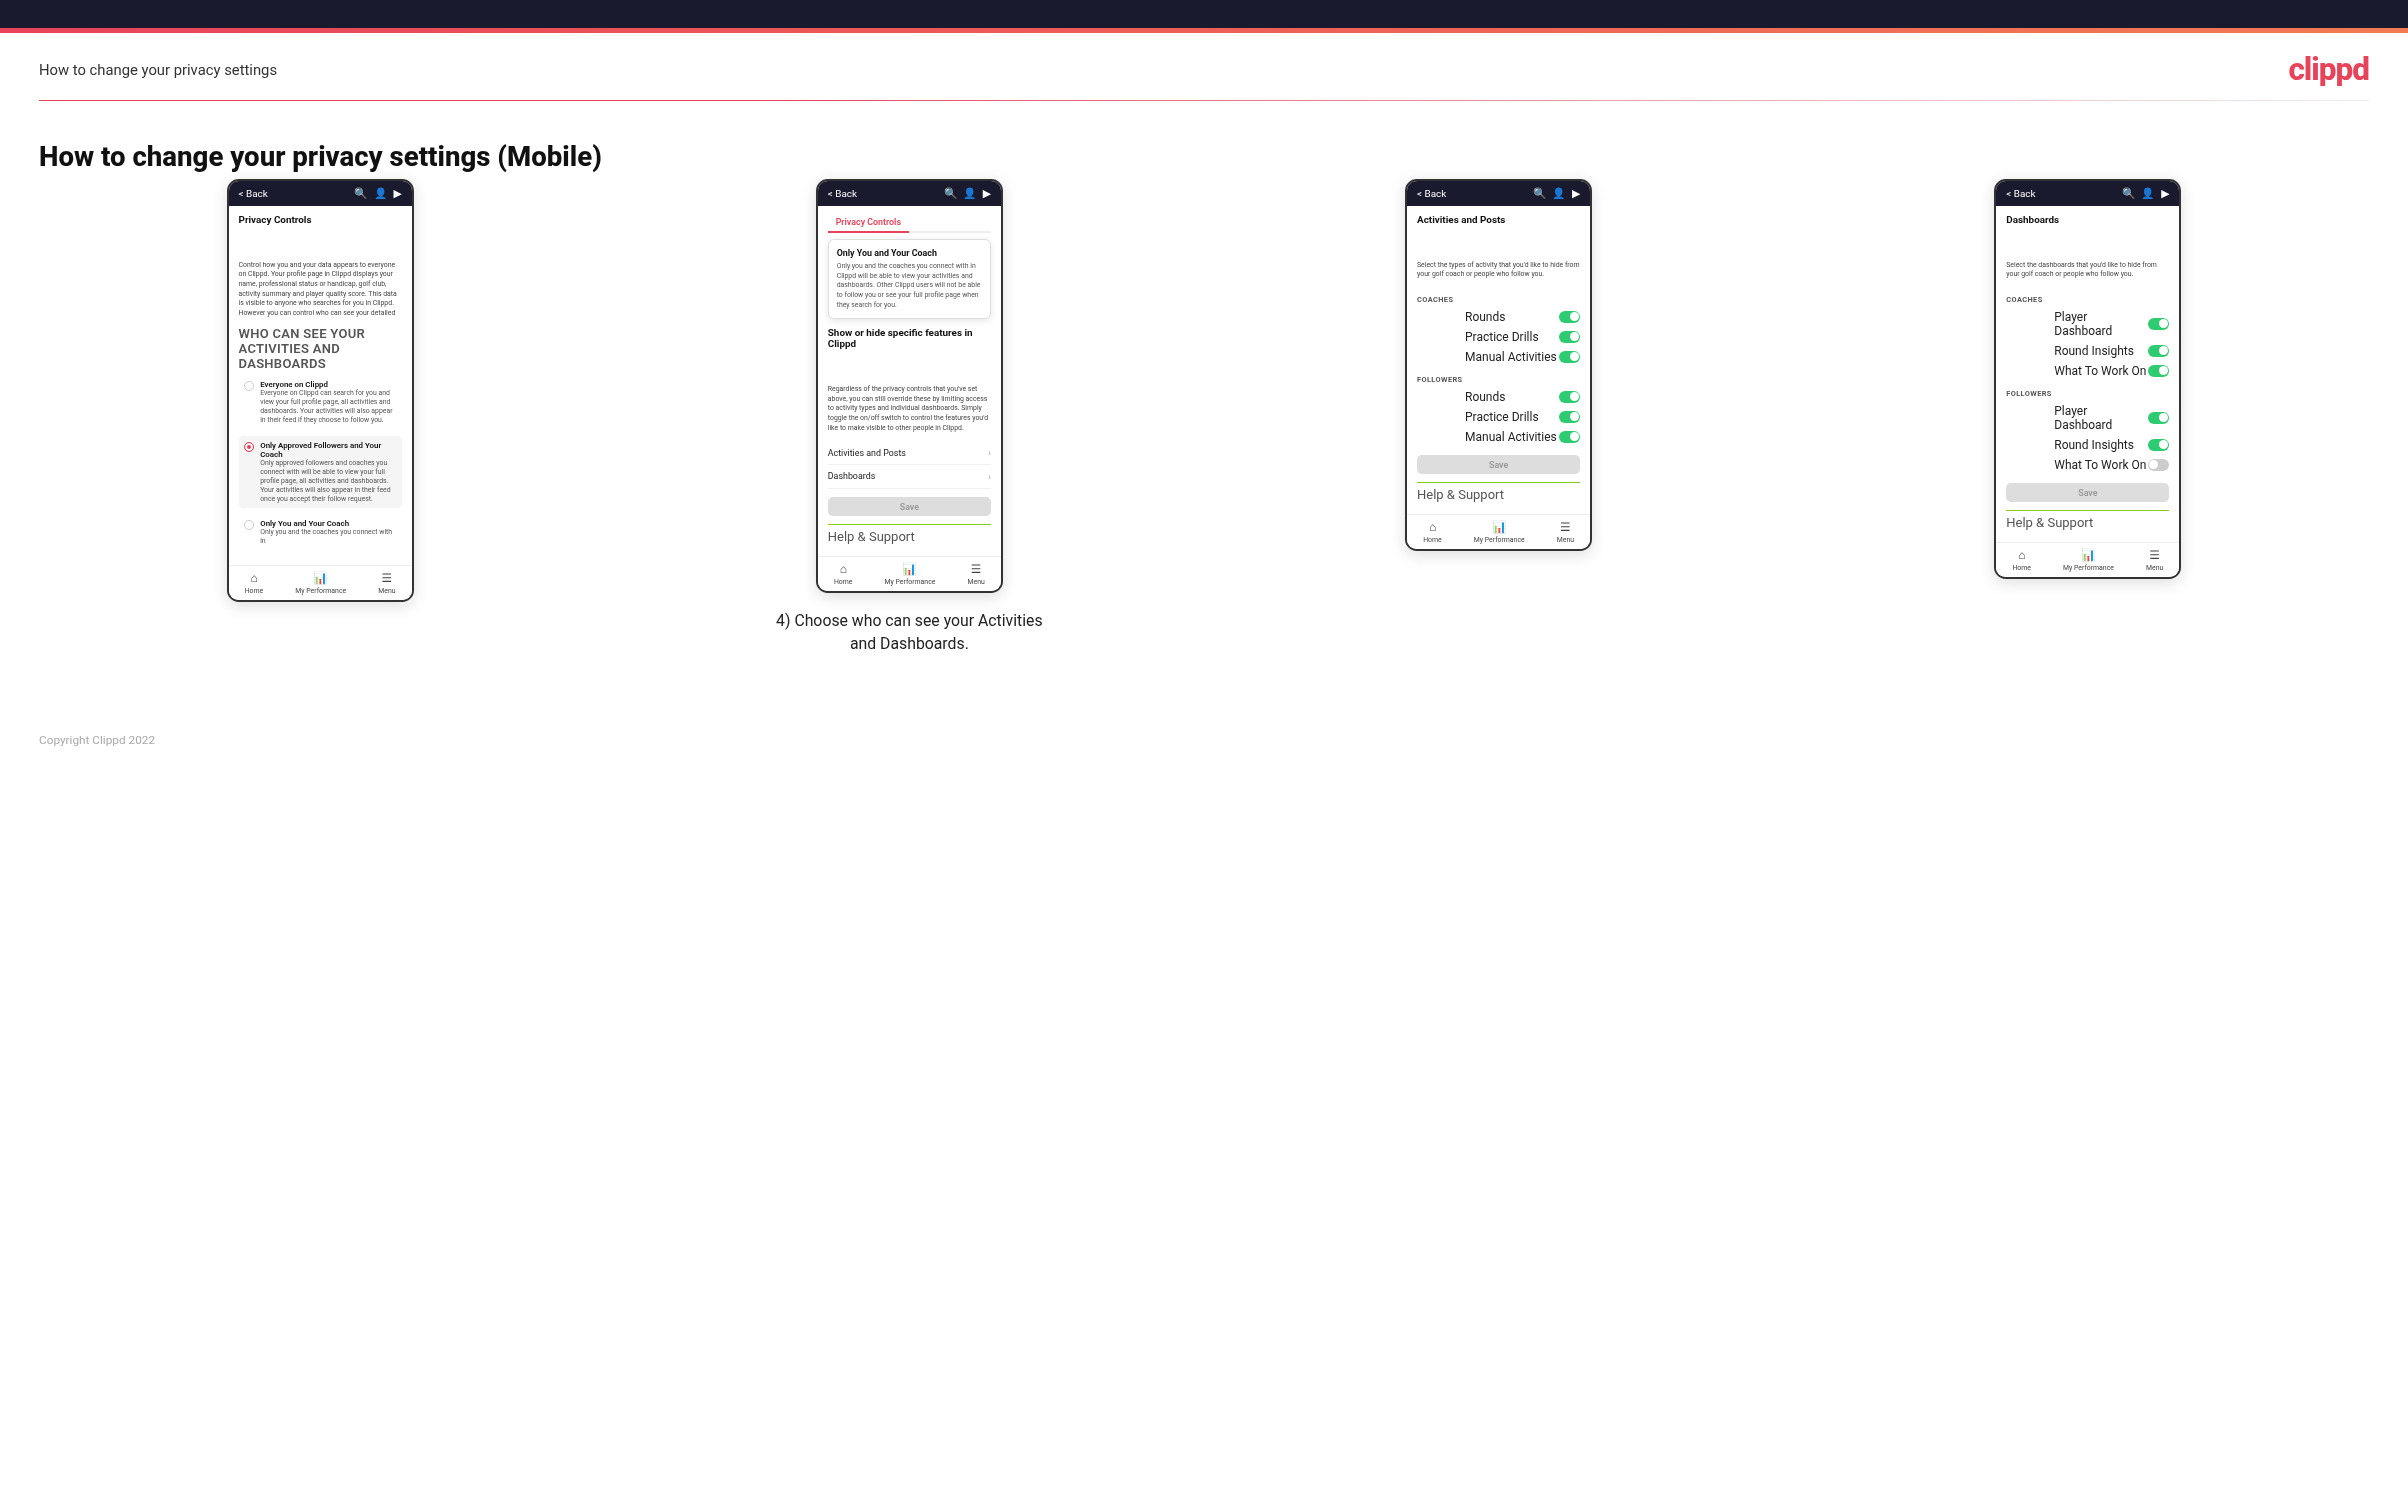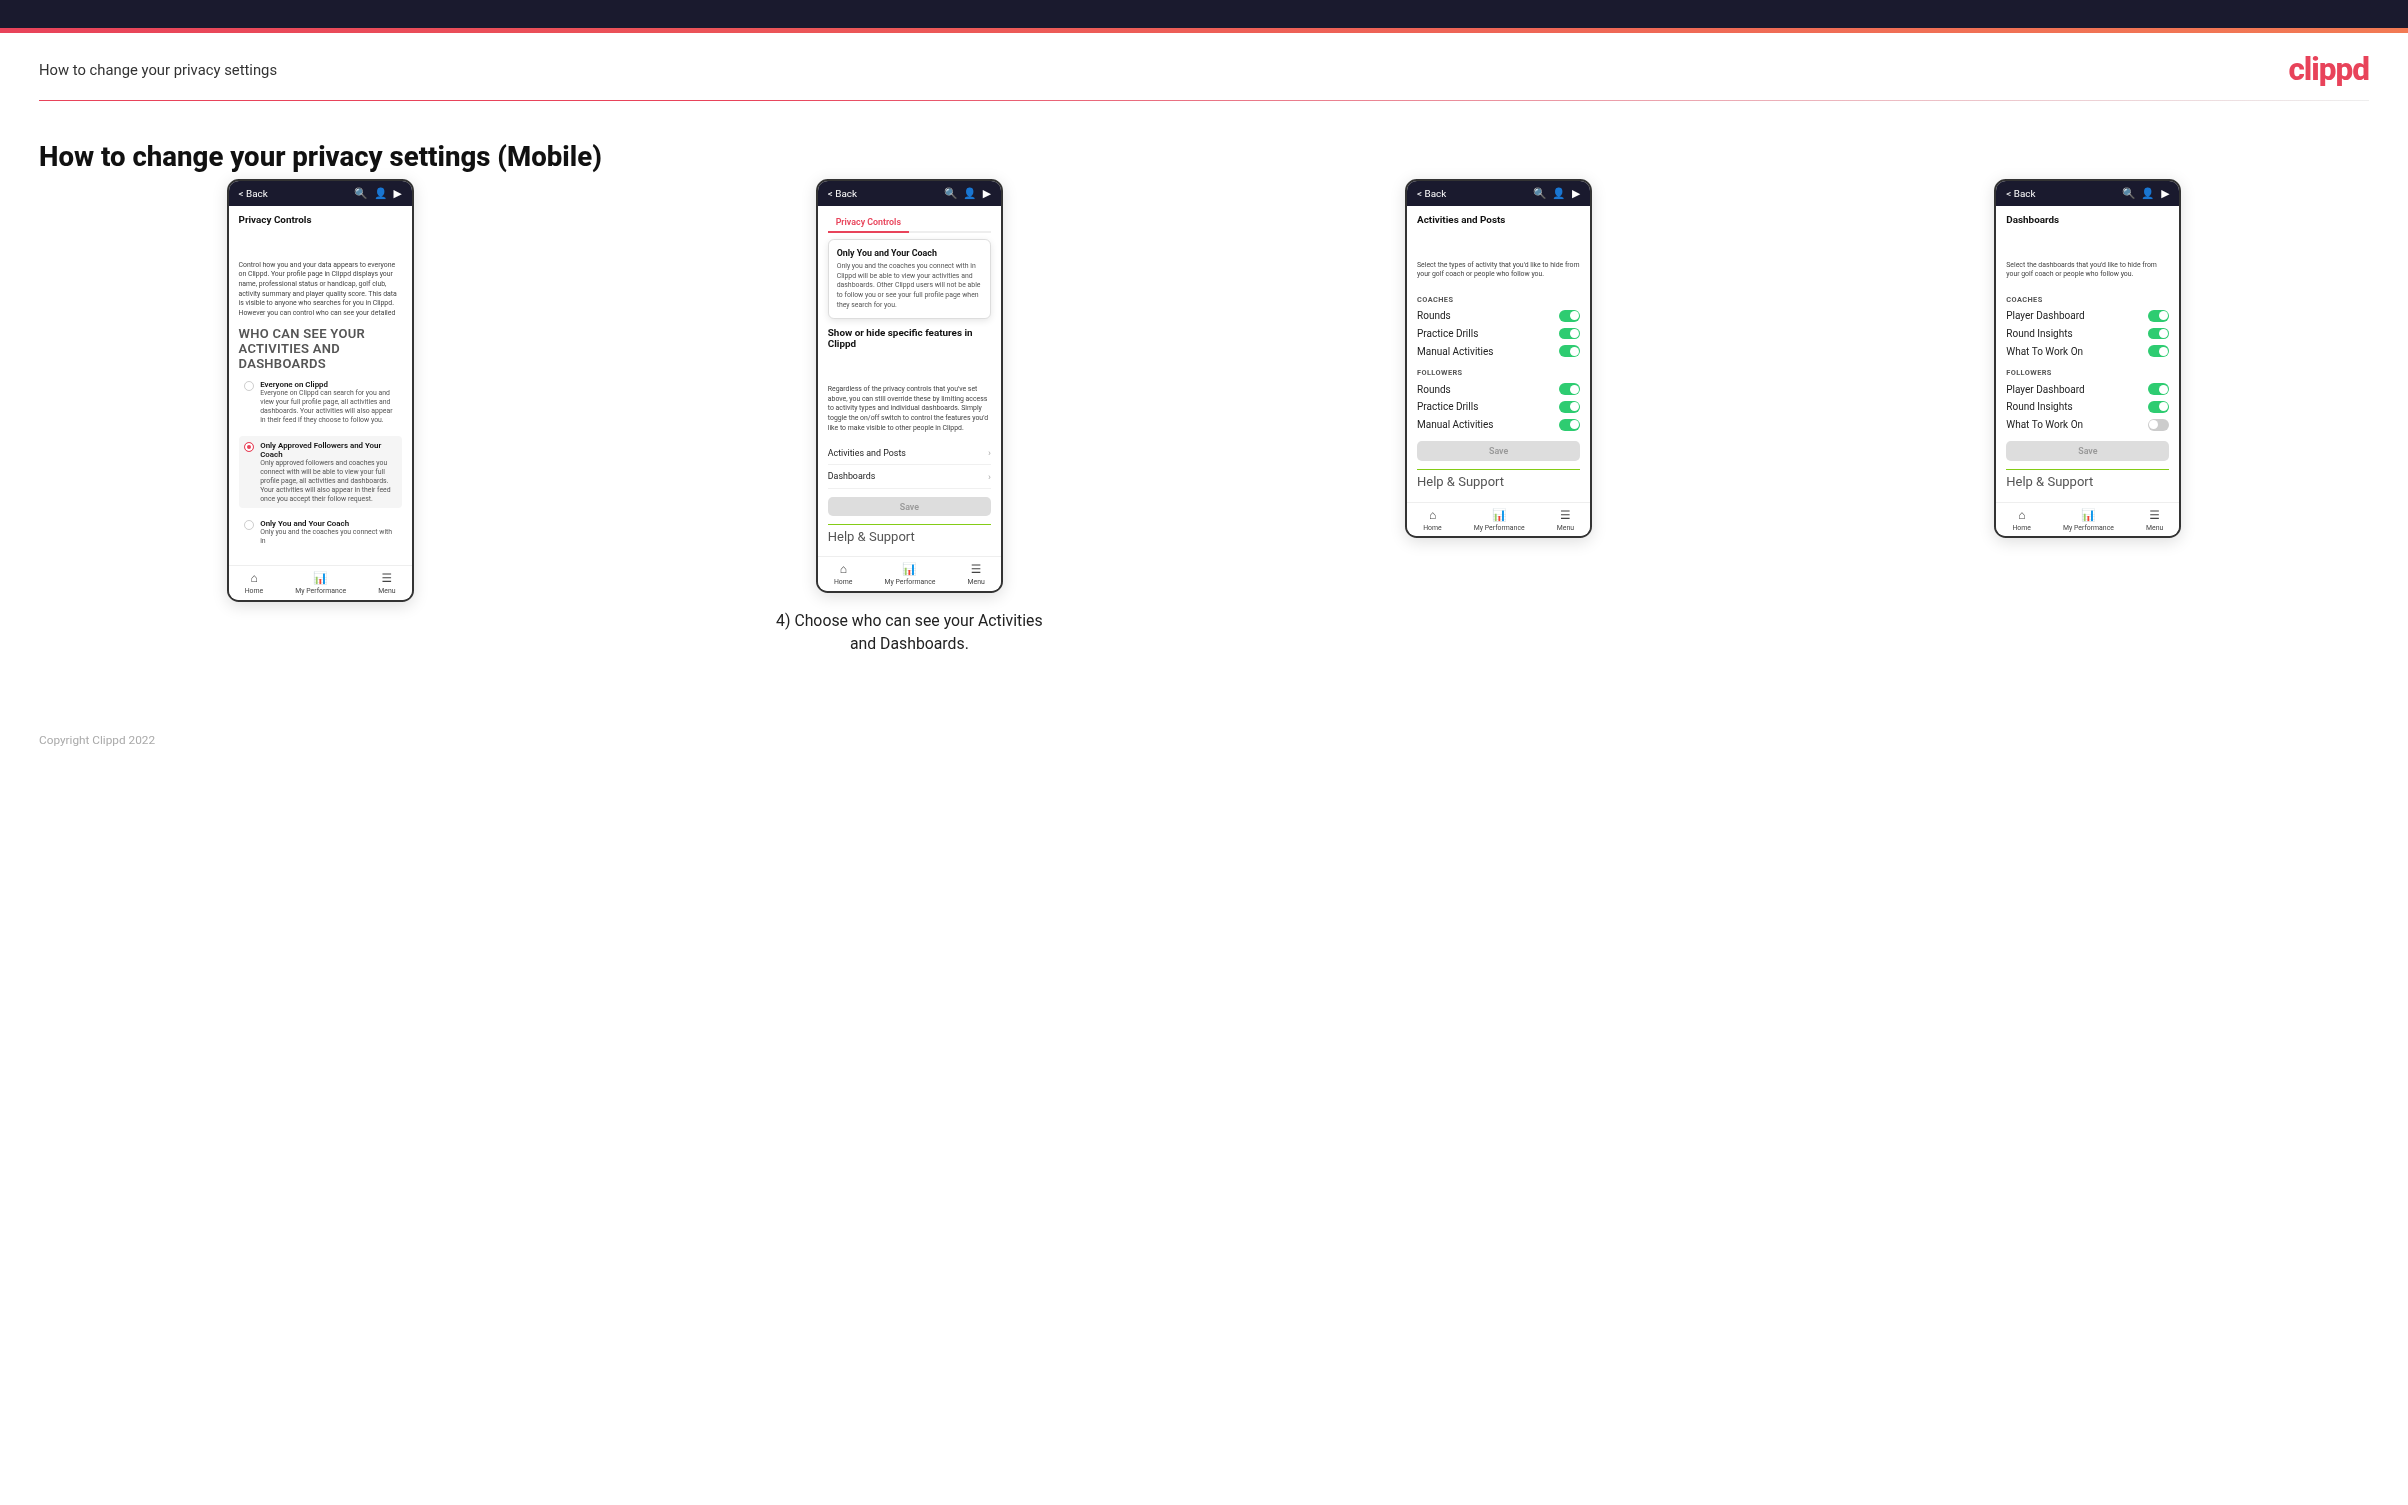--- a/index.html
+++ b/index.html
@@ -171,22 +171,23 @@
       color: #555;
       line-height: 1.3;
     }
 
     
     .toggle-row {
       display: flex;
       align-items: center;
       justify-content: space-between;
       padding: 3px 0;
-      font-size: 10px;
+      font-size: 12px;
       color: #222;
+      margin-left: 48px;
     }
     .toggle {
       width: 21.7px;
       height: 11.8px;
       border-radius: 5.9px;
       background: #2ecc71;
       position: relative;
       flex-shrink: 0;
     }
     .toggle::after {

